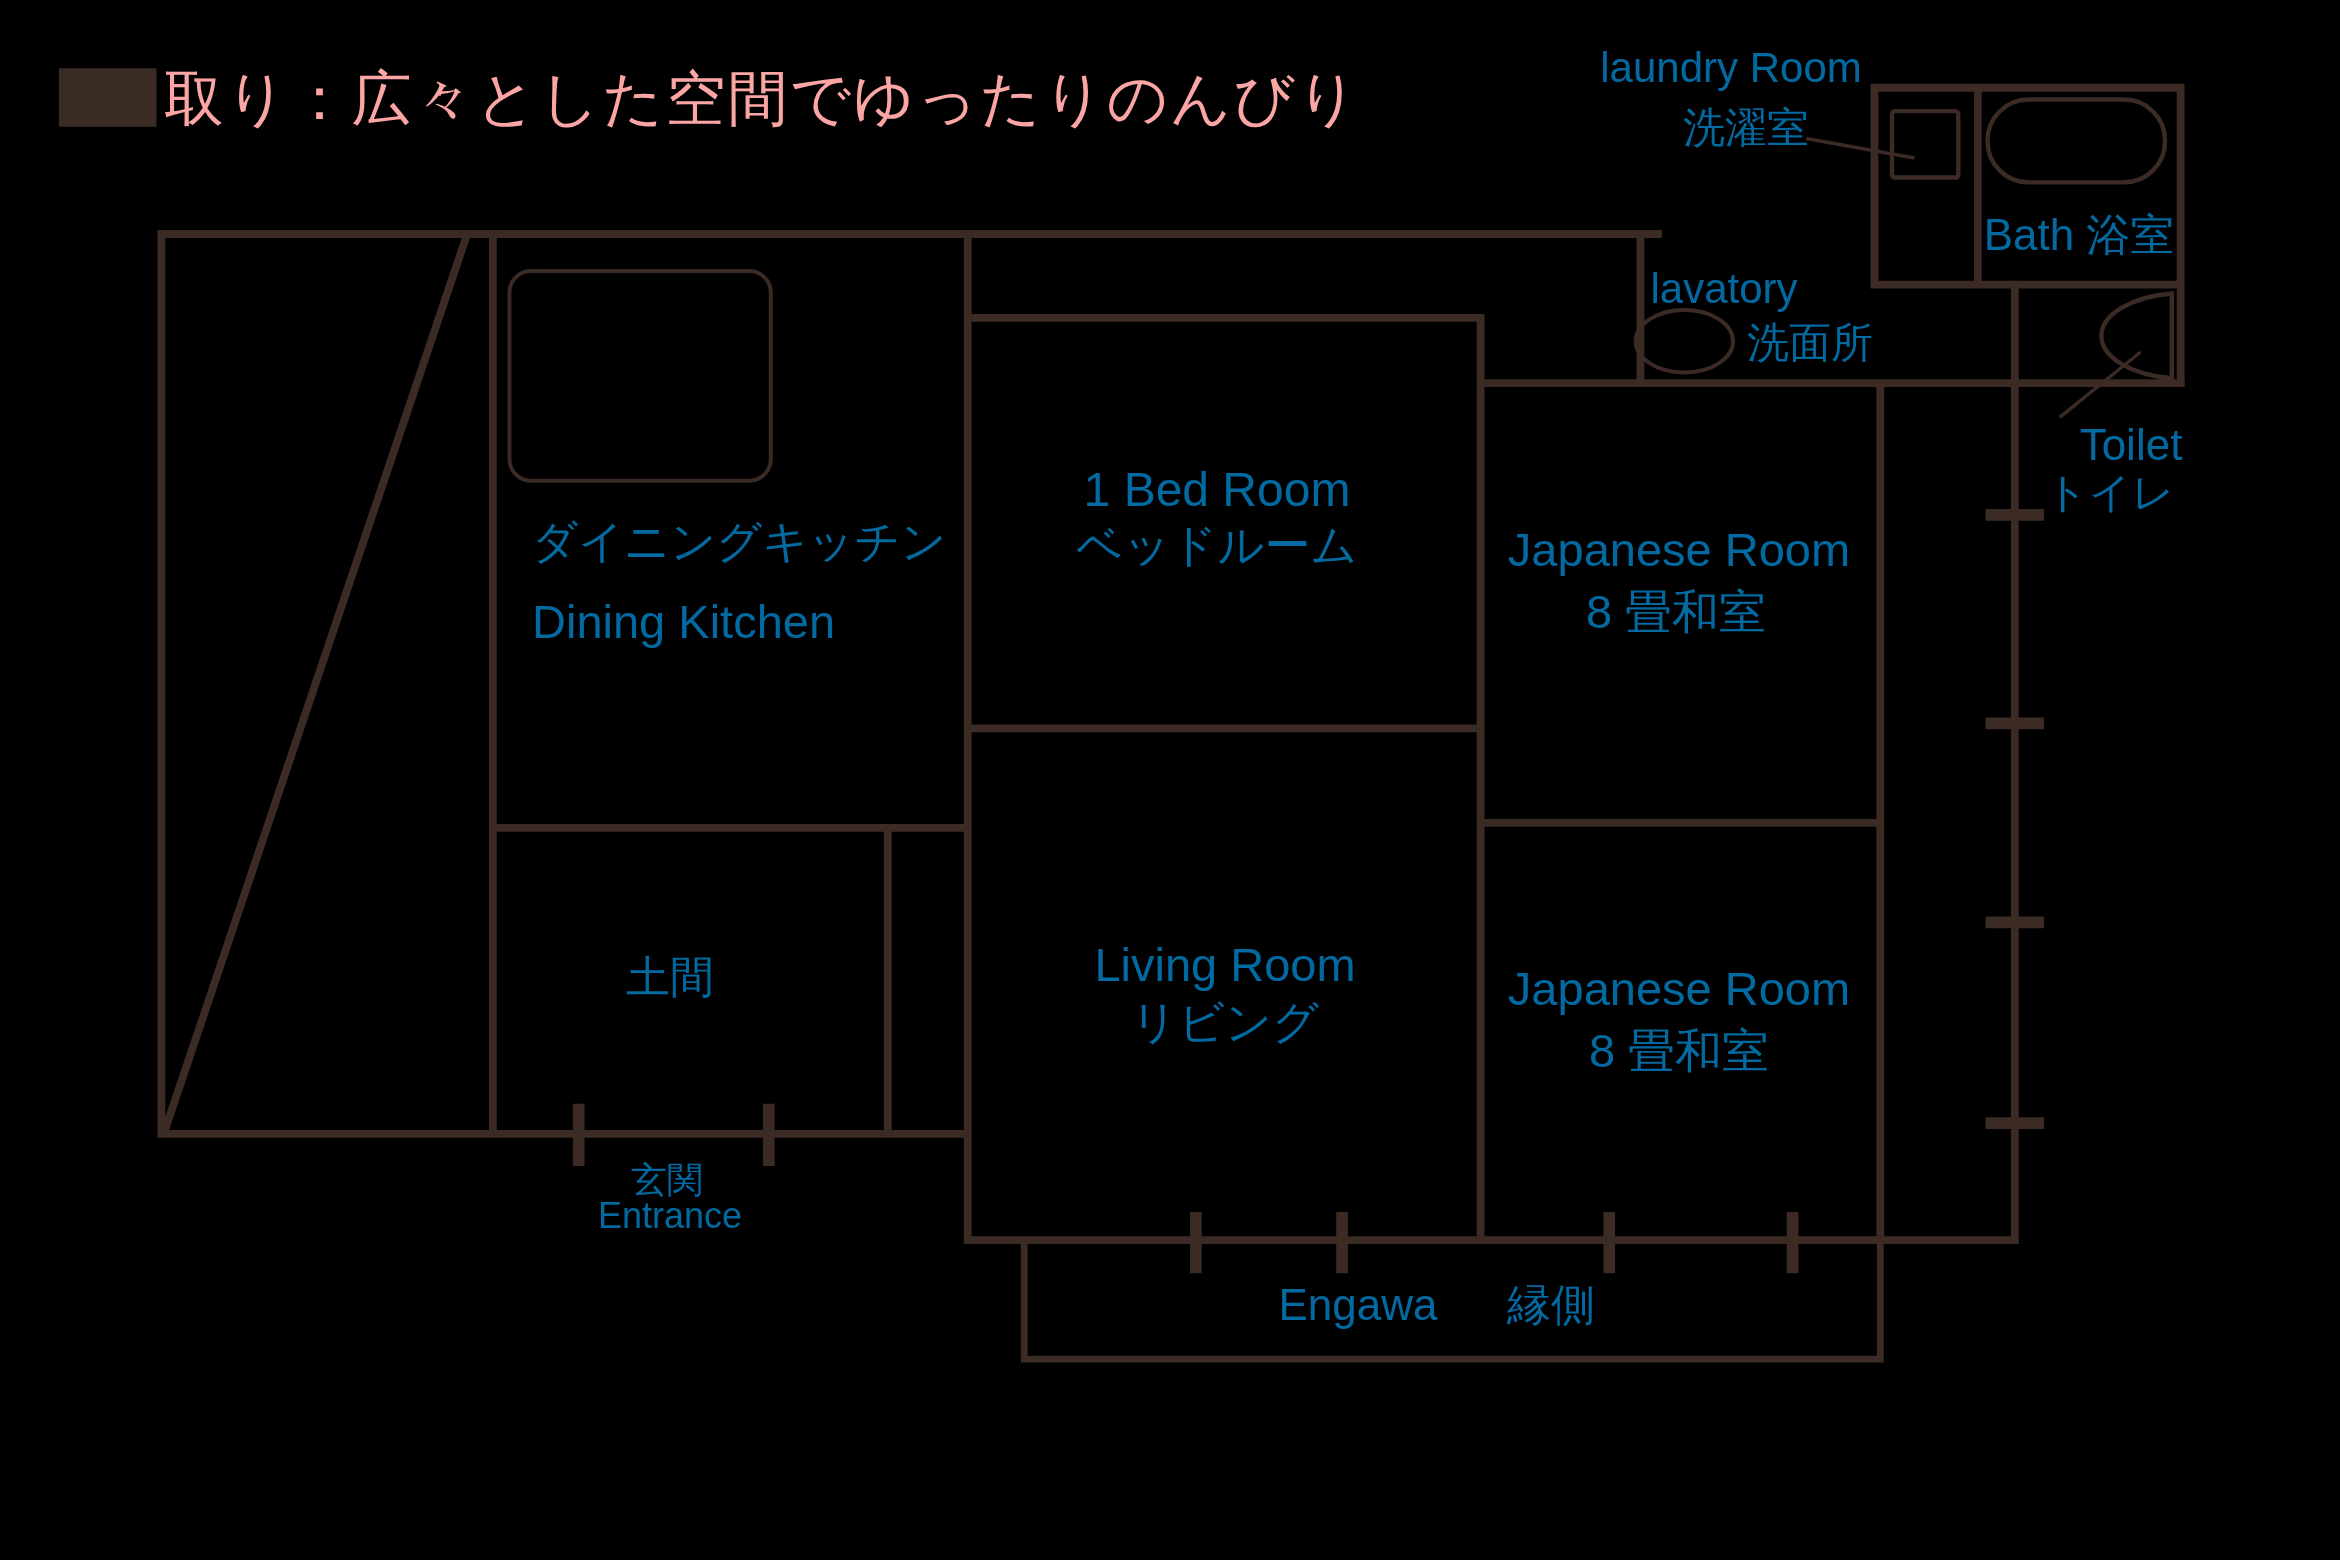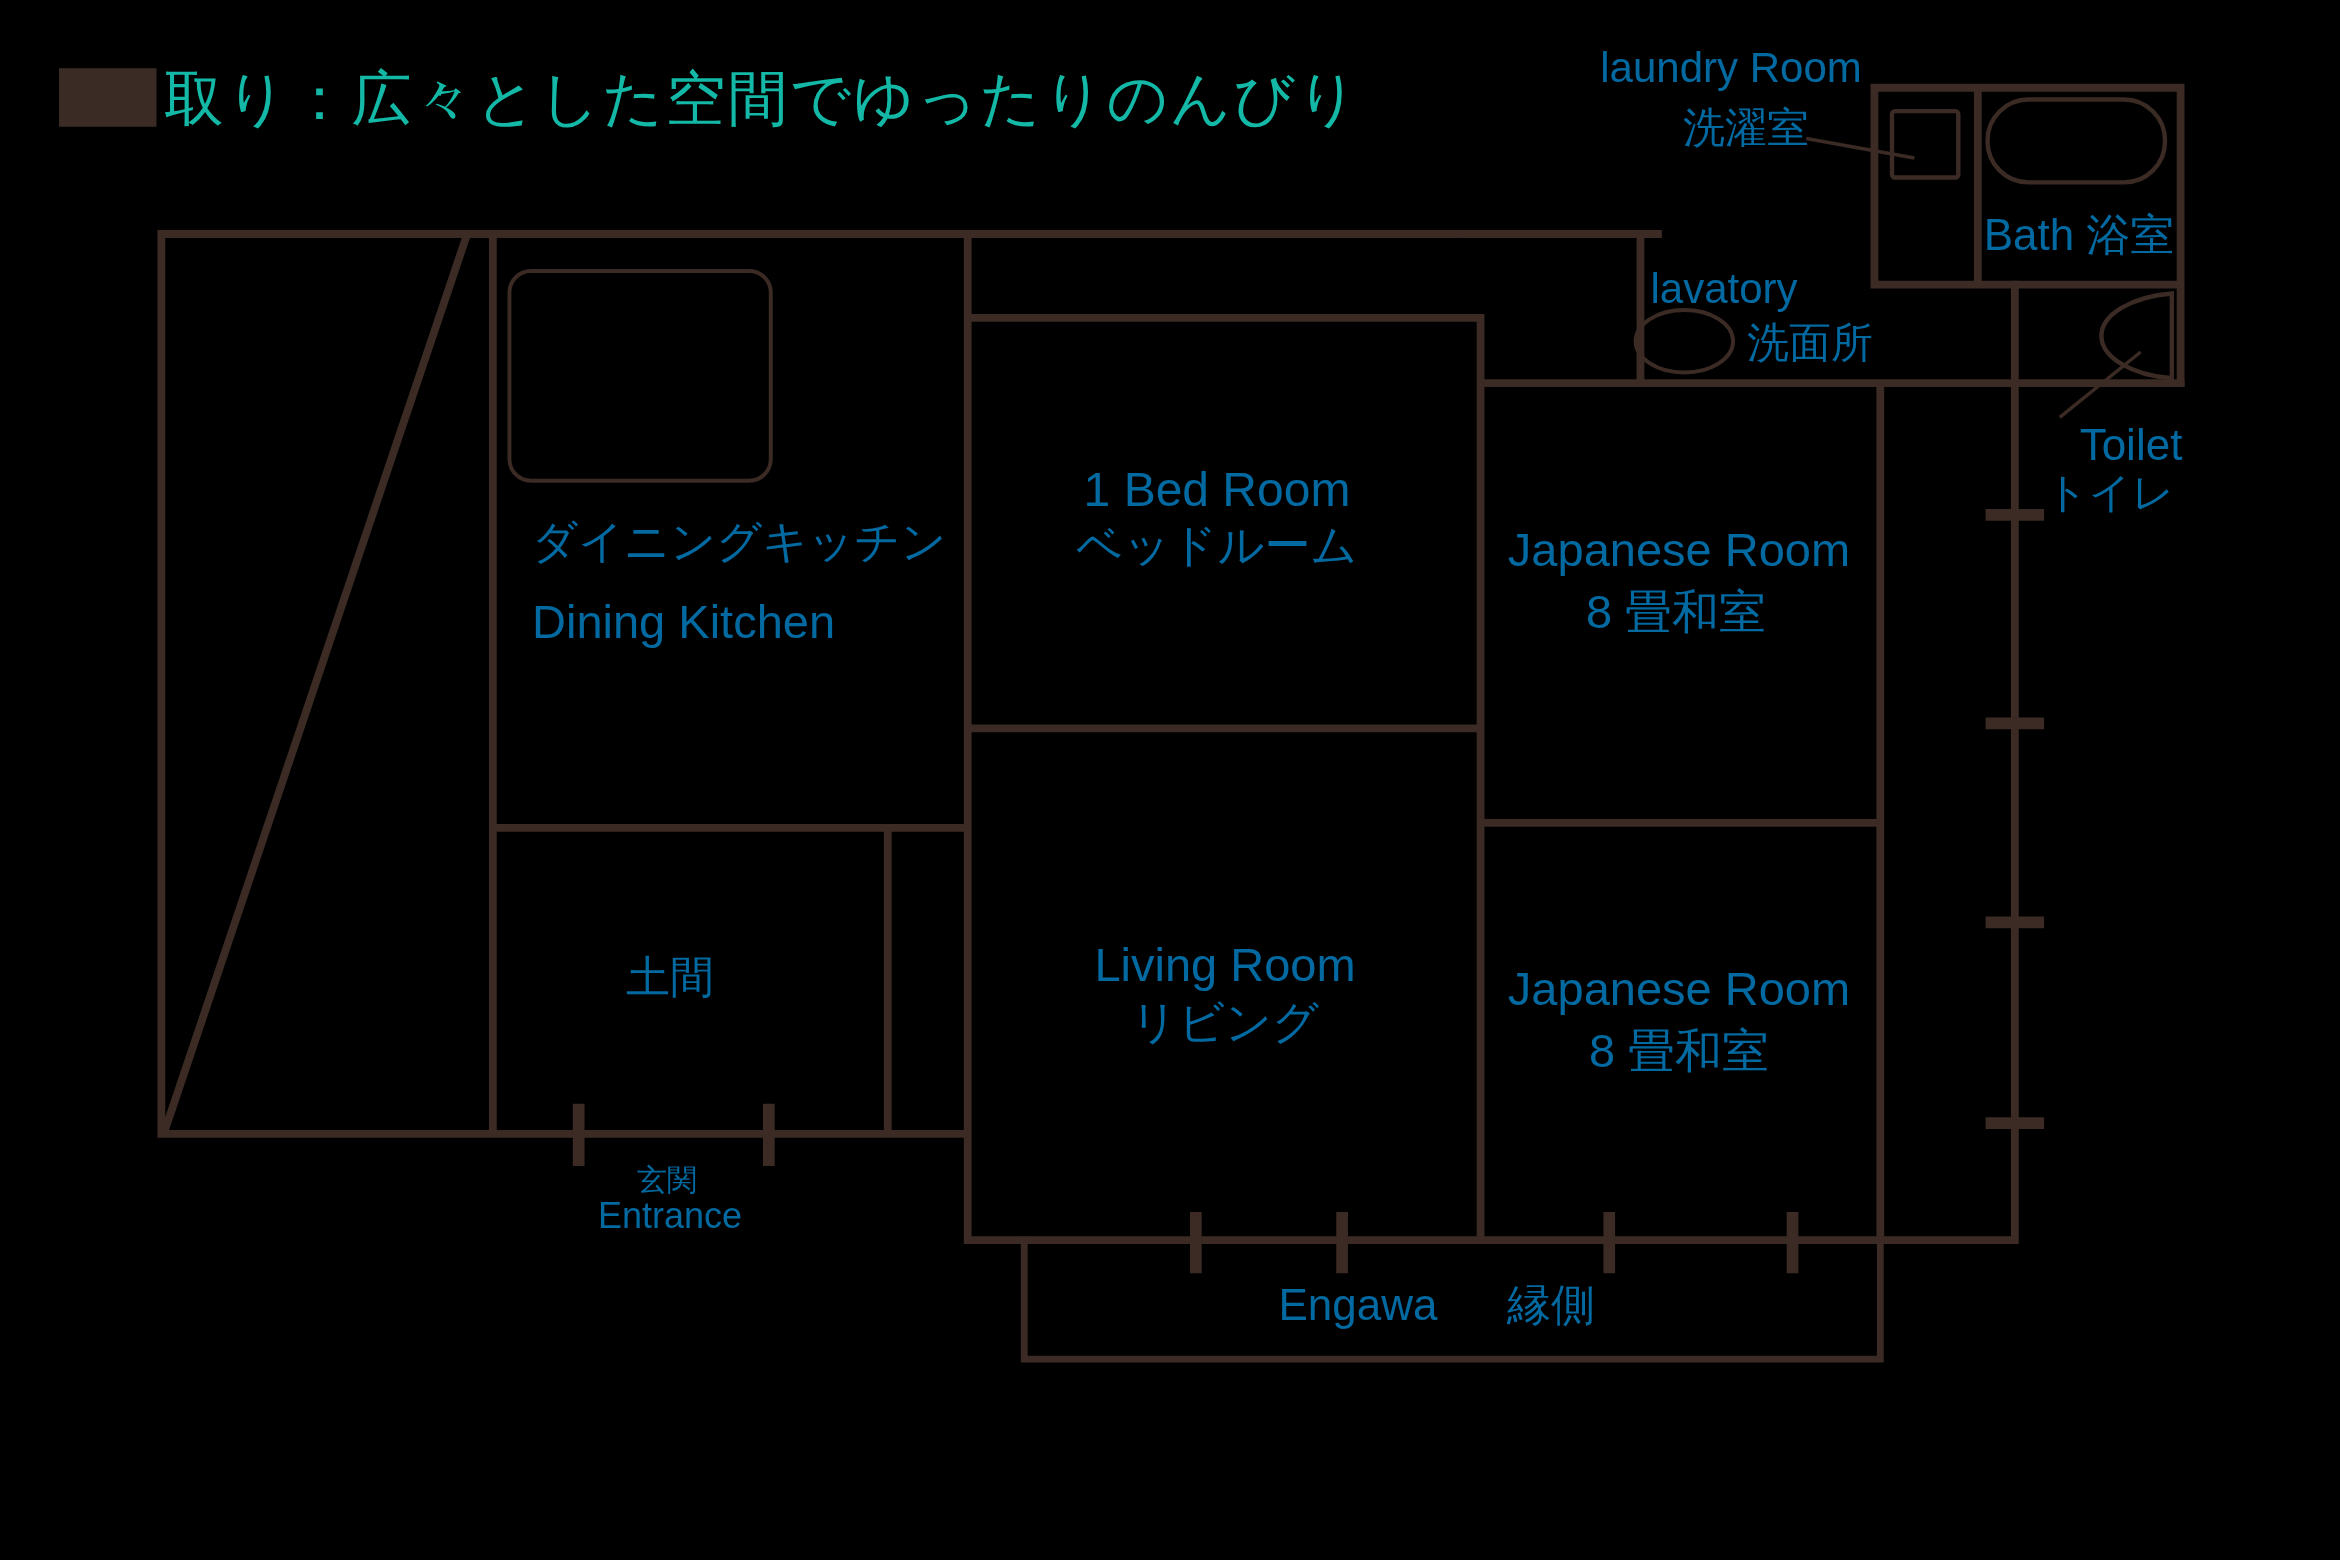--- a/index.html
+++ b/index.html
@@ -13,40 +13,40 @@
   .plan-svg{position:absolute;left:0;top:0;}
   .lbl{
     position:absolute;
     transform:translate(-50%,-50%);
     white-space:nowrap;
     color:#0369a1;
     line-height:1;
   }
   .lbl.left{transform:translateY(-50%);}
   
-  [data-name="floorplan-title"]{left:164px;top:99px;font-size:60px;color:#14b8a6;letter-spacing:2px;}
+  [data-name="floorplan-title"]{left:164px;top:99px;font-size:60px;color:#fca5a5;letter-spacing:2px;}
   [data-name="laundry-label-en"]{left:1731px;top:68px;font-size:42px;}
   [data-name="laundry-label-ja"]{left:1746px;top:128px;font-size:42px;}
   [data-name="bath-label"]{left:2079px;top:235px;font-size:44px;}
   [data-name="lavatory-label-en"]{left:1724px;top:289px;font-size:42px;}
   [data-name="lavatory-label-ja"]{left:1810px;top:343px;font-size:42px;}
   [data-name="toilet-label-en"]{left:2099px;top:445px;font-size:44px;margin-left:32px;}
   [data-name="toilet-label-ja"]{left:2110px;top:493px;font-size:42px;}
   [data-name="bedroom-label-en"]{left:1217px;top:490px;font-size:48px;}
   [data-name="bedroom-label-ja"]{left:1217px;top:545px;font-size:46px;text-align:right;}
   [data-name="japanese-room-upper-label-en"]{left:1679px;top:549px;font-size:47px;}
   [data-name="japanese-room-upper-label-ja"]{left:1676px;top:611px;font-size:47px;}
   [data-name="living-label-en"]{left:1225px;top:964px;font-size:47px;}
   [data-name="living-label-ja"]{left:1225px;top:1022px;font-size:46px;}
   [data-name="japanese-room-lower-label-en"]{left:1679px;top:988px;font-size:47px;}
   [data-name="japanese-room-lower-label-ja"]{left:1679px;top:1050px;font-size:47px;}
   [data-name="dining-kitchen-label-ja"]{left:532px;top:541px;font-size:45px;}
   [data-name="dining-kitchen-label-en"]{left:532px;top:621px;font-size:47px;}
   [data-name="doma-label"]{left:670px;top:977px;font-size:44px;}
-  [data-name="genkan-label"]{left:667px;top:1180px;font-size:30px;}
+  [data-name="genkan-label"]{left:667px;top:1180px;font-size:36px;}
   [data-name="entrance-label"]{left:670px;top:1216px;font-size:36px;}
   [data-name="engawa-label-en"]{left:1358px;top:1305px;font-size:44px;}
   [data-name="engawa-label-ja"]{left:1551px;top:1305px;font-size:44px;}
 </style>
 </head>
 <body>
 
 <div class="canvas" data-name="floorplan-canvas">
 
   <svg class="plan-svg" width="2341" height="1560" viewBox="0 0 2400 1600" data-name="floorplan-drawing">

